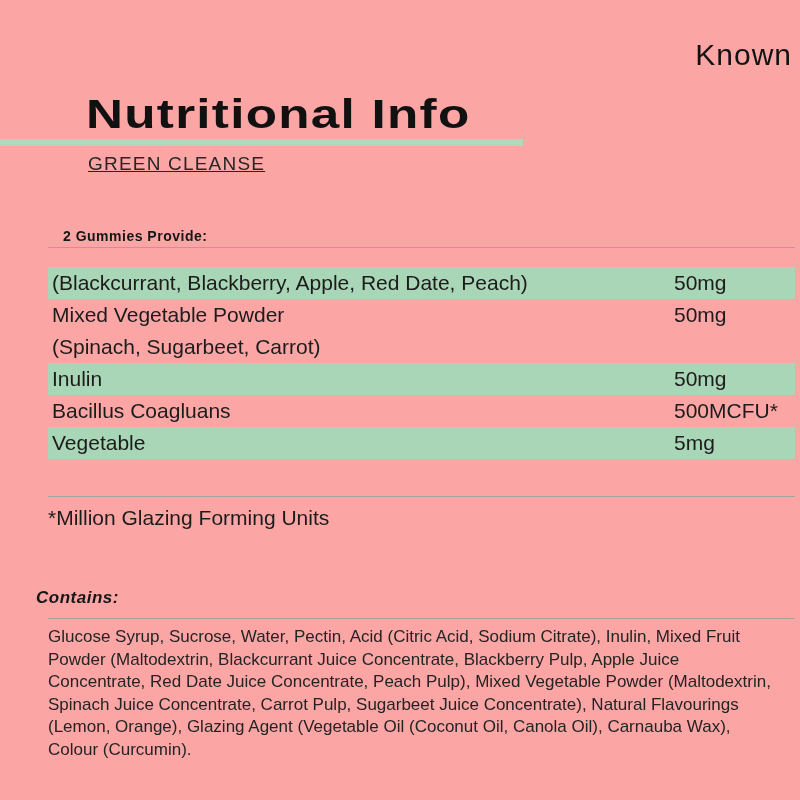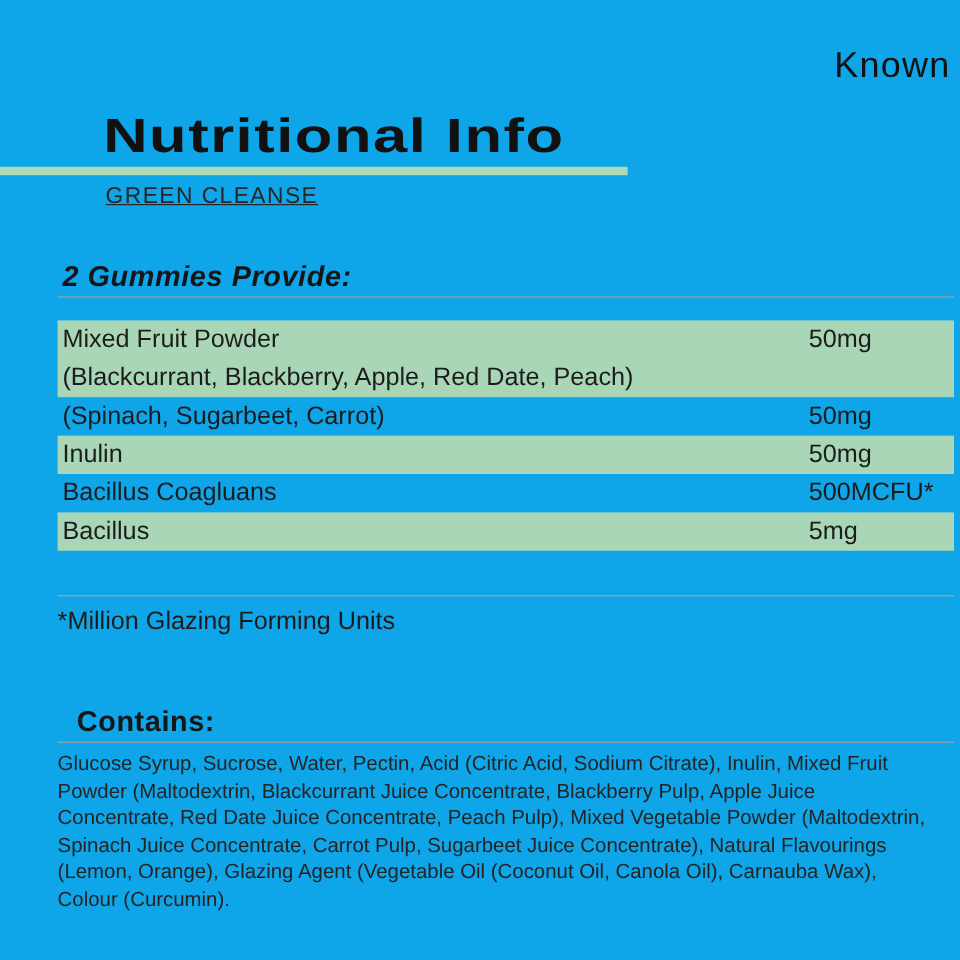--- a/index.html
+++ b/index.html
@@ -1,20 +1,20 @@
 <!DOCTYPE html>
 <html style="--highlight-green: #a9d6b6; --accent-bar-green: #aedaba; --rule-gray: #a3a3a3; --text: #1c1c1c;"><head>
 <meta charset="utf-8">
 <style>
   html, body { margin: 0; padding: 0; background: #ffffff; }
   .page {
     position: relative;
     width: 800px;
     height: 800px;
-    background: #0ea5e9;
+    background: #fca5a5;
     overflow: hidden;
     font-family: "Liberation Sans", sans-serif;
     color: var(--text, #1c1c1c);
   }
   .brand {
     position: absolute;
     top: 38px;
     right: 8px;
     font-size: 30px;
     font-weight: 500;
@@ -50,27 +50,26 @@
     font-size: 19px;
     letter-spacing: 1.2px;
     color: #262626;
     white-space: nowrap;
     text-decoration: underline;
   }
   .provides-heading {
     position: absolute;
     left: 48px;
     top: 213px;
-    margin: 4px;
-    font-size: 24px;
+    margin: 15px;
+    font-size: 14px;
     font-weight: bold;
     letter-spacing: 0.5px;
     color: #161616;
     white-space: nowrap;
-    font-style: italic;
   }
   .rule {
     position: absolute;
     left: 48px;
     width: 747px;
     height: 1px;
     background: var(--rule-gray, #a3a3a3);
   }
   .rule-1 { top: 247px; }
   .rule-2 { top: 496px; }
@@ -97,28 +96,29 @@
   .footnote {
     position: absolute;
     left: 48px;
     top: 506px;
     font-size: 21px;
     color: #1c1c1c;
     white-space: nowrap;
   }
   .contains-heading {
     position: absolute;
-    left: 64px;
+    left: 36px;
     top: 588px;
     margin: 0;
-    font-size: 24px;
+    font-size: 17px;
     font-weight: bold;
     letter-spacing: 0.5px;
     color: #161616;
     white-space: nowrap;
+    font-style: italic;
   }
   .ingredients {
     position: absolute;
     left: 48px;
     top: 626px;
     width: 724px;
     margin: 0;
     font-size: 17px;
     line-height: 22.5px;
     color: #242424;
@@ -133,44 +133,44 @@
 
   <h1 class="title">Nutritional Info</h1>
   <div class="accent-bar"></div>
   <div class="subtitle">GREEN CLEANSE</div>
 
   <h2 class="provides-heading">2 Gummies Provide:</h2>
   <div class="rule rule-1"></div>
 
   <div class="table">
   <div class="row highlight">
-    <span class="row-name">Mixed Fruit Powder</span>
     <span class="row-detail">(Blackcurrant, Blackberry, Apple, Red Date, Peach)</span>
     <span class="row-amount">50mg</span>
   </div>
 
   <div class="row">
+    <span class="row-name">Mixed Vegetable Powder</span>
     <span class="row-detail">(Spinach, Sugarbeet, Carrot)</span>
     <span class="row-amount">50mg</span>
   </div>
 
   <div class="row highlight">
     <span class="row-name">Inulin</span>
 
     <span class="row-amount">50mg</span>
   </div>
 
   <div class="row">
     <span class="row-name">Bacillus Coagluans</span>
 
     <span class="row-amount">500MCFU*</span>
   </div>
 
   <div class="row highlight">
-    <span class="row-name">Bacillus</span>
+    <span class="row-name">Vegetable</span>
 
     <span class="row-amount">5mg</span>
   </div>
 </div>
 
   <div class="rule rule-2"></div>
   <div class="footnote">*Million Glazing Forming Units</div>
 
   <h2 class="contains-heading">Contains:</h2>
   <div class="rule rule-3"></div>

